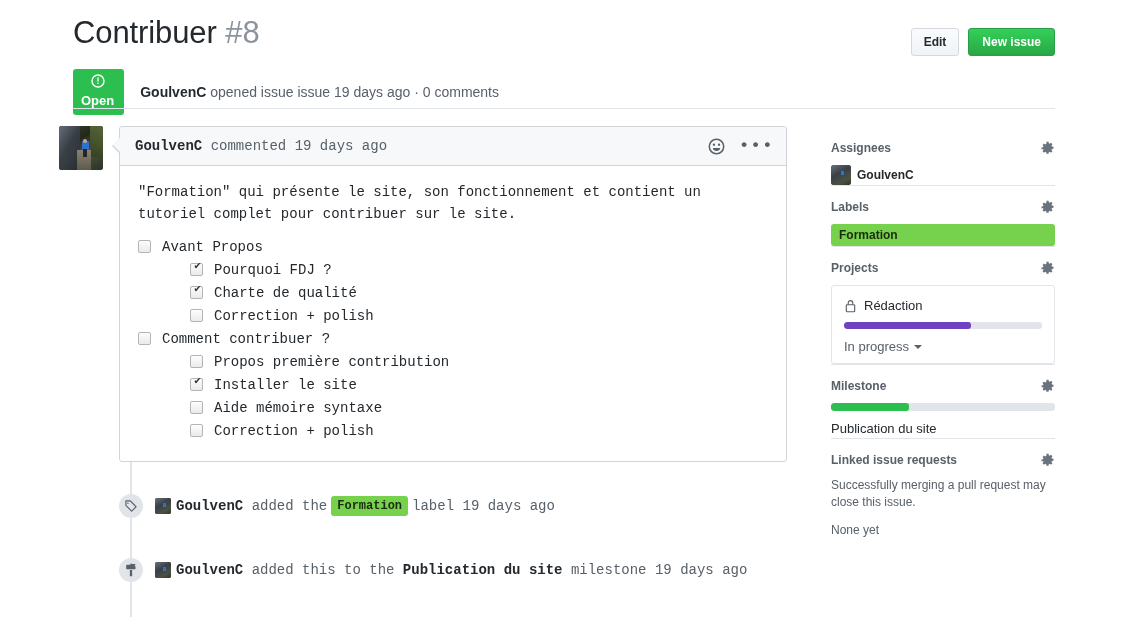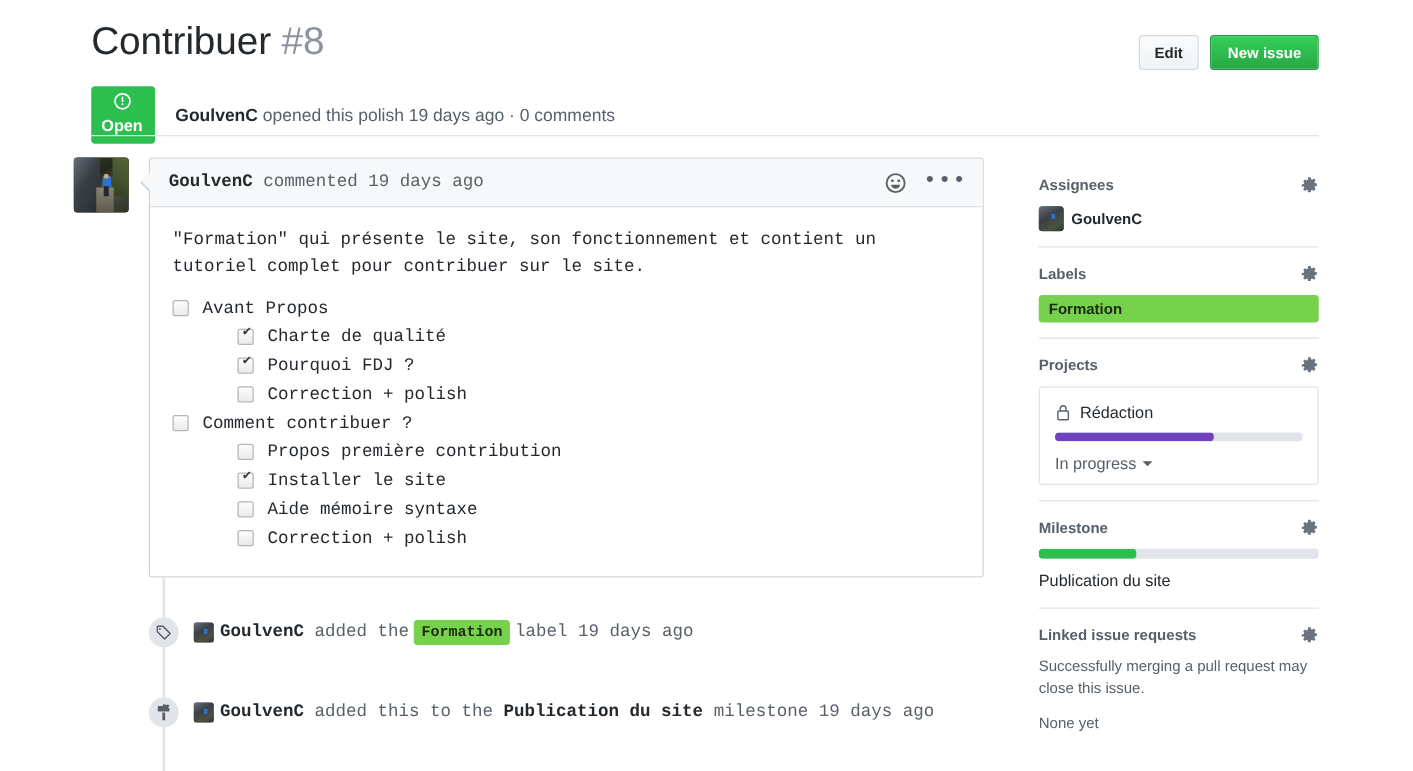--- a/index.html
+++ b/index.html
@@ -154,21 +154,21 @@
     background: linear-gradient(150deg,#6b7280 0%, #3a4048 40%, #4a5240 75%, #2c3326 100%); }
   .tl-avatar .a2 { position:absolute; left:50%; top:30%; width:3px; height:4px; background:#2f6fd0; }
   .tl-text b { color: #24292e; font-weight: bold; }
   .lbl-chip {
     display: inline-block; padding: 1px 6px; border-radius: 3px;
     font-size: 12px; font-weight: bold; line-height: 18px;
     margin: 0 4px; color: #1e2a10;
   }
 
   
-  .side-section { padding-bottom: 12px; border-bottom: 1px solid #e1e4e8; margin-bottom: 13px; }
+  .side-section { border-bottom: 1px solid #e1e4e8; margin-bottom: 13px; }
   .side-section.last { border-bottom: none; }
   .side-head {
     display: flex; align-items: center; justify-content: space-between;
     font-size: 12px; font-weight: bold; color: #586069; line-height: 16px;
     margin-bottom: 9px;
   }
   .gear { color: #6a737d; cursor: pointer; display:flex; }
   .side-user { display: flex; align-items: center; font-size: 12px; font-weight: bold; color: #24292e; }
   .side-user .tl-avatar { width: 20px; height: 20px; border-radius: 3px; margin-right: 6px; }
   .side-label {
@@ -219,21 +219,21 @@
       <span class="state-badge">
         <span>
           <svg width="14" height="14" viewBox="0 0 14 14" fill="none">
             <circle cx="7" cy="7" r="6" stroke="#ffffff" stroke-width="1.4"></circle>
             <rect x="6.35" y="3.4" width="1.3" height="4.2" fill="#ffffff"></rect>
             <rect x="6.35" y="8.6" width="1.3" height="1.4" fill="#ffffff"></rect>
           </svg>
         </span>
         <span>Open</span>
       </span>
-      <span class="meta-text"><b>GoulvenC</b> <span>opened this polish</span> <span>19 days ago</span> <span>·</span> <span>0 comments</span></span>
+      <span class="meta-text"><b>GoulvenC</b> <span>opened issue issue</span> <span>19 days ago</span> <span>·</span> <span>0 comments</span></span>
     </div>
   </div>
   <div class="header-divider"></div>
 
   <div class="main-col">
 
     <div class="comment-wrap">
       <div class="avatar">
         <span class="av-sky"></span>
           <span class="av-rock"></span>
@@ -259,22 +259,22 @@
           <span class="hdr-icon kebab">•••</span>
         </div>
 
         <div class="comment-body">
           <p>"Formation" qui présente le site, son fonctionnement et contient un tutoriel complet pour contribuer sur le site.</p>
           <ul class="task-list">
             <li>
               <span class="task-cb"></span>
               <span>Avant Propos</span>
               <ul>
+                <li><span class="task-cb checked"></span><span>Pourquoi FDJ ?</span></li>
                 <li><span class="task-cb checked"></span><span>Charte de qualité</span></li>
-                <li><span class="task-cb checked"></span><span>Pourquoi FDJ ?</span></li>
                 <li><span class="task-cb"></span><span>Correction + polish</span></li>
               </ul>
             </li>
             <li>
               <span class="task-cb"></span>
               <span>Comment contribuer ?</span>
               <ul>
                 <li><span class="task-cb"></span><span>Propos première contribution</span></li>
                 <li><span class="task-cb checked"></span><span>Installer le site</span></li>
                 <li><span class="task-cb"></span><span>Aide mémoire syntaxe</span></li>

